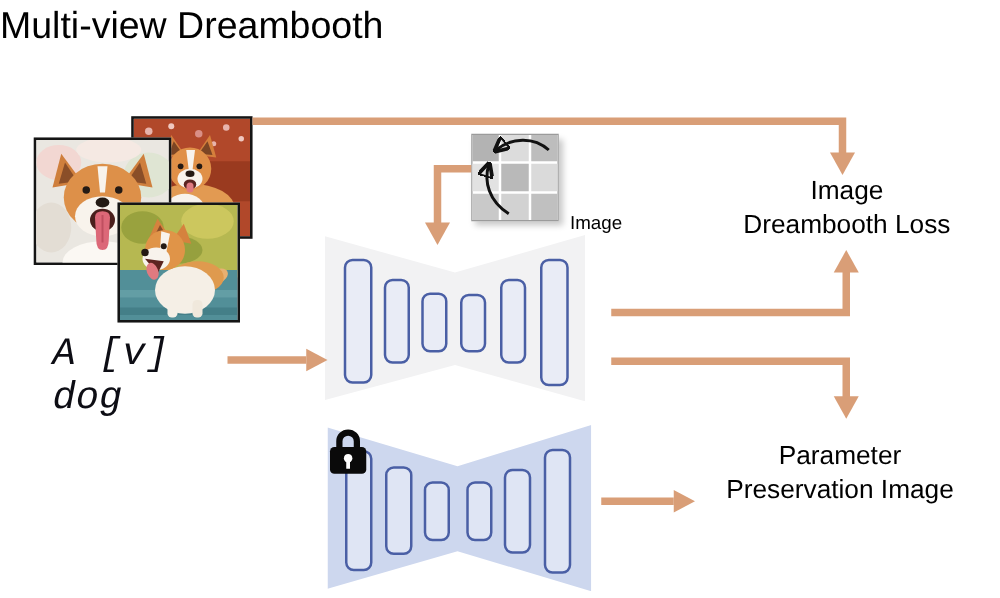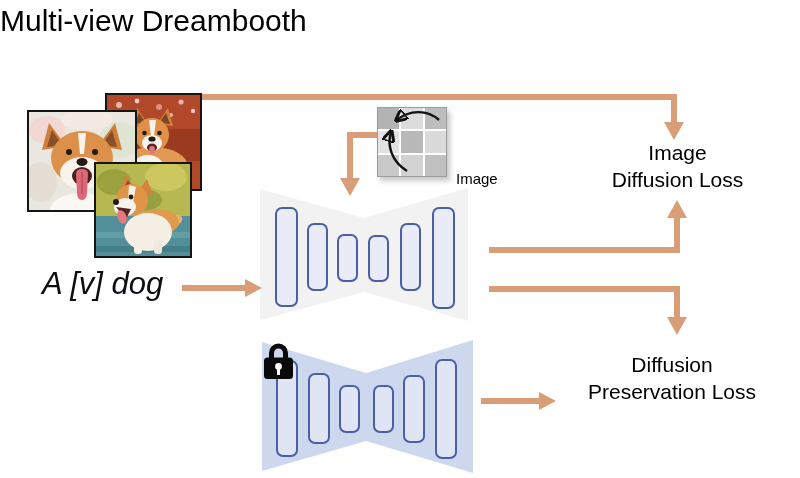--- a/index.html
+++ b/index.html
@@ -22,21 +22,21 @@
 
   
   .photo{border:2px solid #151515;background:#ccc;box-sizing:content-box;}
   #dog-back{left:105px;top:93px;z-index:2;}
   #dog-left{left:27px;top:110px;z-index:3;}
   #dog-front{left:94px;top:162px;z-index:4;}
 
   
   #prompt{
     left:42px;top:266px;width:150px;
-    font-family:Liberation Sans, sans-serif;font-style:italic;
+    font-family:Liberation Mono, monospace;font-style:italic;
     font-size:31px;color:#0d0d14;
   }
 
   
   .bowtie{z-index:1;}
   .bowtie-top-fill{fill:var(--unet-trainable-fill,#F2F2F3);}
   .bowtie-bot-fill{fill:var(--unet-frozen-fill,#CDD7EE);}
   .pill{
     position:absolute;z-index:2;border-radius:7px;
     border:2px solid var(--block-border,#4A5FA5);
@@ -223,20 +223,20 @@
         <path d="M0,0 L10,5 L0,10 z" fill="#111" stroke="none"></path>
       </marker>
     </defs>
     <path d="M66 17 C 54 6, 36 7, 24 17" marker-end="url(#ah)"></path>
     <path d="M34 68 C 18 58, 14 42, 18 29" marker-end="url(#ah)"></path>
   </svg>
   <div id="image-label" class="abs">Image</div>
 
   <div id="idl" class="abs loss">
     <div>Image</div>
-    <div>Diffusion Loss</div>
+    <div>Dreambooth Loss</div>
   </div>
   <div id="ppl" class="abs loss">
-    <div>Diffusion</div>
-    <div>Preservation Loss</div>
+    <div>Parameter</div>
+    <div>Preservation Image</div>
   </div>
 
 </div>
 
 </body></html>

